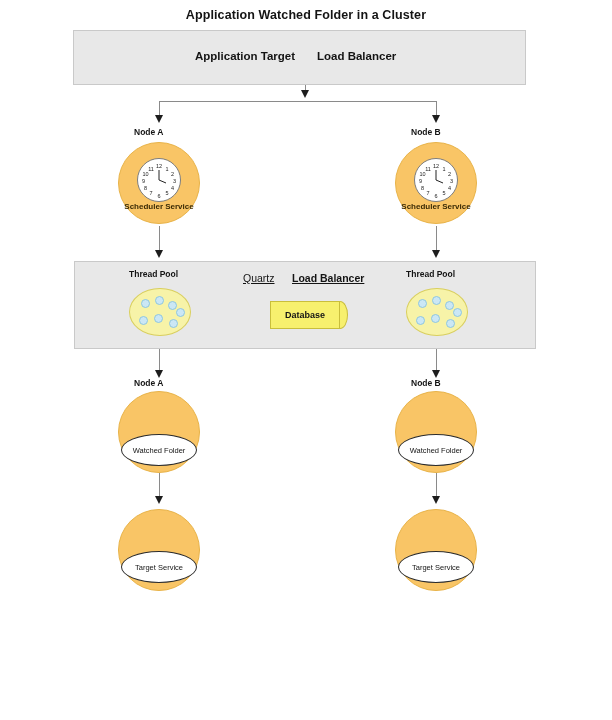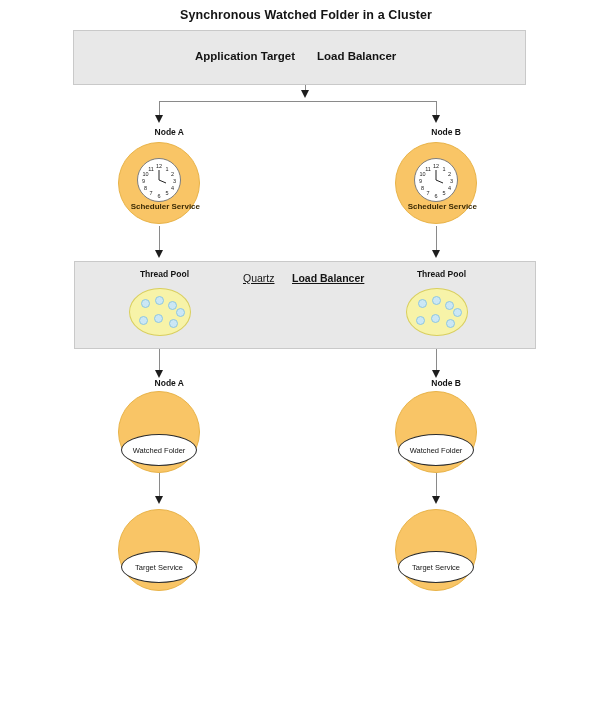--- a/index.html
+++ b/index.html
@@ -28,30 +28,30 @@
   }
   .app-title-1{left:195px;top:50px;}
   .app-title-2{left:317px;top:50px;}
 
   .mid-label{position:absolute;font-size:10.5px;white-space:nowrap;color:#141414;text-decoration:underline;}
   .lbl-quartz{left:243px;top:272px;font-weight:normal;}
   .lbl-qlb{left:292px;top:272px;font-weight:bold;}
 
   .node-label{
     position:absolute;font-size:8.5px;font-weight:bold;color:#141414;
-    white-space:nowrap;text-align:right;
+    white-space:nowrap;text-align:left;
   }
 
   .circle{
     position:absolute;border-radius:50%;
     background:#F9C566;border:1px solid #E8B349;box-sizing:border-box;
   }
   .circle-text{
     position:absolute;font-size:8px;font-weight:bold;color:#3a2a05;
-    white-space:nowrap;text-align:right;
+    white-space:nowrap;text-align:center;
   }
 
   .clock{
     position:absolute;width:44px;height:44px;border-radius:50%;
     background:#ffffff;border:1px solid #7d7d7d;box-sizing:border-box;
   }
 
   .white-ellipse{
     position:absolute;background:#ffffff;border:1px solid #2b2b2b;
     border-radius:50%;box-sizing:border-box;
@@ -93,21 +93,21 @@
     position:absolute;width:0;height:0;
     border-left:4px solid transparent;border-right:4px solid transparent;
     border-top:8px solid #1d1d1d;
   }
 </style>
 </head>
 <body>
 
 <div id="stage">
 
-  <div class="diagram-title">Synchronous Watched Folder in a Cluster</div>
+  <div class="diagram-title">Application Watched Folder in a Cluster</div>
 
   <div class="band app-server"></div>
   <div class="band-label app-title-1">Application Target</div>
   <div class="band-label app-title-2">Load Balancer</div>
 
   <div class="ln v" style="left:305px;top:85px;height:9px;"></div>
   <div class="arrowhead" style="left:301px;top:90px;"></div>
   <div class="ln h" style="left:159px;top:101px;width:277px;"></div>
   <div class="ln v" style="left:159px;top:101px;height:17px;"></div>
   <div class="arrowhead" style="left:155px;top:115px;"></div>
@@ -183,20 +183,25 @@
   <div class="pool" style="left:406px;top:288px;width:62px;height:48px;">
     <div class="thread-dot" style="left:11px;top:10px;"></div>
     <div class="thread-dot" style="left:25px;top:7px;"></div>
     <div class="thread-dot" style="left:38px;top:12px;"></div>
     <div class="thread-dot" style="left:46px;top:19px;"></div>
     <div class="thread-dot" style="left:9px;top:27px;"></div>
     <div class="thread-dot" style="left:24px;top:25px;"></div>
     <div class="thread-dot" style="left:39px;top:30px;"></div>
   </div>
 
+  <div class="db">
+    <div class="db-cap"></div>
+    <div class="db-body"></div>
+    <div class="db-text">Database</div>
+  </div>
 
   <div class="ln v" style="left:159px;top:349px;height:24px;"></div>
   <div class="arrowhead" style="left:155px;top:370px;"></div>
   <div class="ln v" style="left:436px;top:349px;height:24px;"></div>
   <div class="arrowhead" style="left:432px;top:370px;"></div>
 
   <div class="node-label" style="left:134px;top:378px;width:50px;">Node A</div>
   <div class="node-label" style="left:411px;top:378px;width:50px;">Node B</div>
 
   <div class="circle" style="left:118px;top:391px;width:82px;height:82px;"></div>

